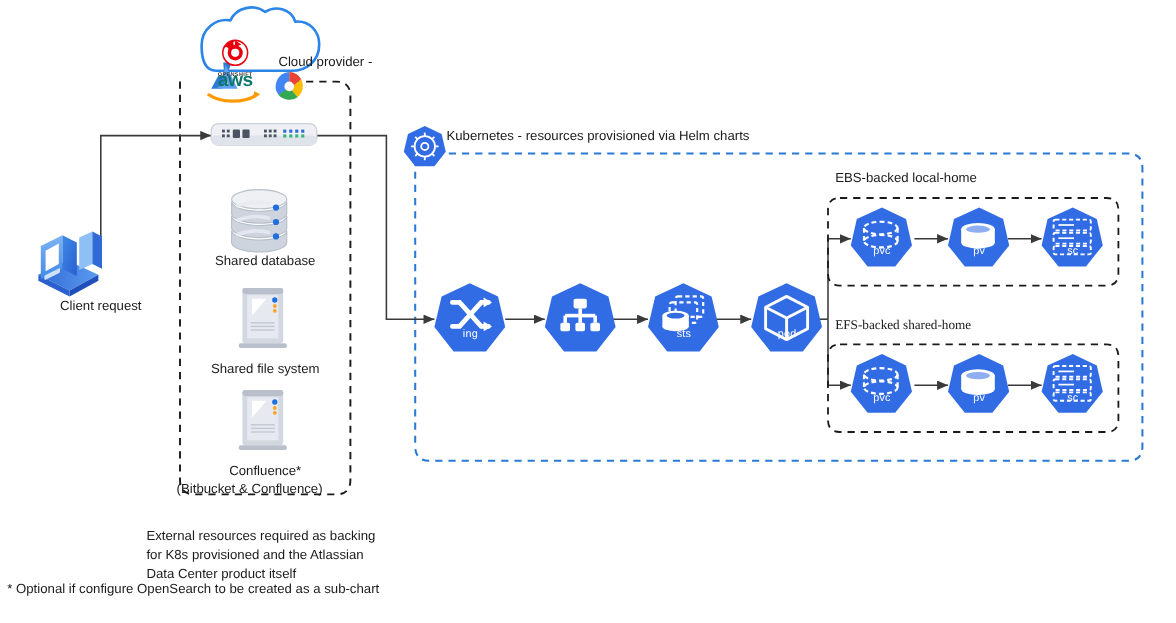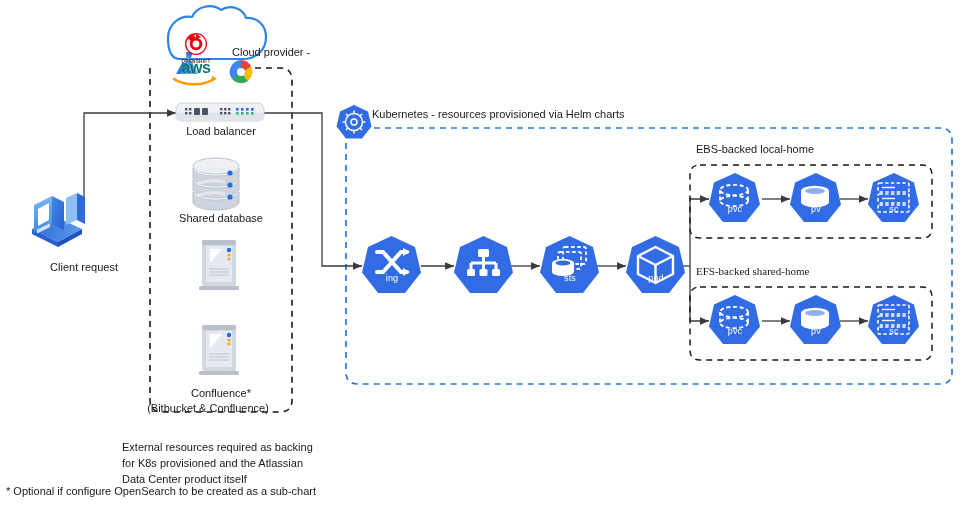--- a/index.html
+++ b/index.html
@@ -102,21 +102,21 @@
 
       <path d="M4,12 L22,3 L22,31 L4,40 Z" fill="url(#gb2)"></path>
       <path d="M22,3 L34,9 L34,37 L22,31 Z" fill="url(#gb1)"></path>
       <path d="M8,16 L19,10 L19,27 L8,33 Z" fill="#ffffff"></path>
 
       <path d="M36,5 L47,0 L47,27 L36,32 Z" fill="#8ec0f6"></path>
       <path d="M47,0 L55,4 L55,31 L47,27 Z" fill="#2f6ad6"></path>
       <rect x="7" y="40" width="13" height="4" rx="1" fill="#cfe2fb" transform="skewY(-26)"></rect>
     </g>
   </svg>
-  <div class="lbl" style="left:0px; top:260px; width:168px;">Client request</div>
+  <div class="lbl" style="left:0px; top:248px; width:168px;">Client request</div>
 
   <svg class="layer">
     <path d="M168,38 C168,24 180,15 192,17 C197,6 212,3 221,10 C230,4 243,8 246,18 C258,17 266,26 266,37 C266,51 255,59 243,59 L180,59 C170,59 168,48 168,38 Z" fill="#ffffff" stroke="#2b85e8" stroke-width="2.2" stroke-linejoin="round"></path>
   </svg>
 
   <svg class="layer">
     <g transform="translate(176,52)">
       <path d="M10,0 L17,0 L9,22 L0,22 L6,11 L11,11 Z" fill="#2b7cd3"></path>
       <path d="M12,2 L22,22 L4,22 L9,18 L14,18 L10,10 Z" fill="#5ea0ef"></path>
     </g>
@@ -173,21 +173,20 @@
         <rect x="65" y="7" width="2.6" height="2.6" fill="#2f6ad6"></rect>
         <rect x="70" y="7" width="2.6" height="2.6" fill="#2f6ad6"></rect>
         <rect x="75" y="7" width="2.6" height="2.6" fill="#2f6ad6"></rect>
         <rect x="60" y="11" width="2.6" height="2.6" fill="#36b37e"></rect>
         <rect x="65" y="11" width="2.6" height="2.6" fill="#36b37e"></rect>
         <rect x="70" y="11" width="2.6" height="2.6" fill="#36b37e"></rect>
         <rect x="75" y="11" width="2.6" height="2.6" fill="#36b37e"></rect>
       </g>
     </g>
   </svg>
-  <div class="lbl" style="left:150px; top:124px; width:142px;">Load balancer</div>
 
   <svg class="layer">
     <g transform="translate(191,156)">
       <g fill="#ced4de" stroke="#b6bec9" stroke-width="0.9">
         <path d="M2,46 a23,8 0 0,0 46,0 l0,-10 a23,8 0 0,1 -46,0 Z"></path>
         <path d="M2,34 a23,8 0 0,0 46,0 l0,-10 a23,8 0 0,1 -46,0 Z"></path>
         <path d="M2,22 a23,8 0 0,0 46,0 l0,-10 a23,8 0 0,1 -46,0 Z"></path>
       </g>
       <ellipse cx="25" cy="10" rx="23" ry="8" fill="#eef0f4" stroke="#b6bec9" stroke-width="0.9"></ellipse>
       <path d="M6,40 q14,-6 28,-2" fill="none" stroke="#e7eaf0" stroke-width="3" opacity=".85"></path>
@@ -210,20 +209,21 @@
       <circle cx="31" cy="15" r="1.6" fill="#f5a623"></circle>
       <circle cx="31" cy="19" r="1.6" fill="#f5a623"></circle>
       <g stroke="#c3c9d3" stroke-width="1.2">
         <line x1="11" y1="29" x2="31" y2="29"></line>
         <line x1="11" y1="32" x2="31" y2="32"></line>
         <line x1="11" y1="35" x2="31" y2="35"></line>
       </g>
       <rect x="1" y="46" width="40" height="4" rx="1.5" fill="#b9c0cb"></rect>
     </g>
   </svg>
+  <div class="lbl" style="left:150px; top:301px; width:142px;">Shared file system</div>
 
   <svg class="layer">
     <g transform="translate(198,325)">
       <rect x="4" y="0" width="34" height="46" rx="2" fill="#d3d8e0"></rect>
       <rect x="4" y="0" width="34" height="5" rx="2" fill="#b9c0cb"></rect>
       <rect x="8" y="6" width="26" height="36" fill="#e6e9ef"></rect>
       <path d="M12,9 L24,9 L12,23 Z" fill="#ffffff"></path>
       <circle cx="31" cy="10" r="2.2" fill="#1f6fe0"></circle>
       <circle cx="31" cy="15" r="1.6" fill="#f5a623"></circle>
       <circle cx="31" cy="19" r="1.6" fill="#f5a623"></circle>

